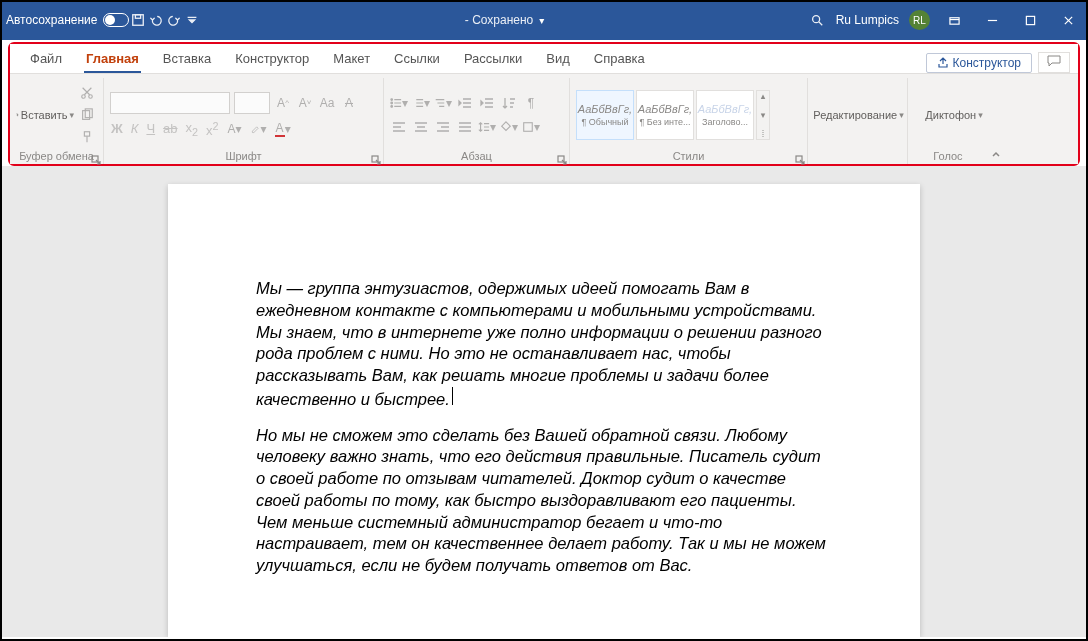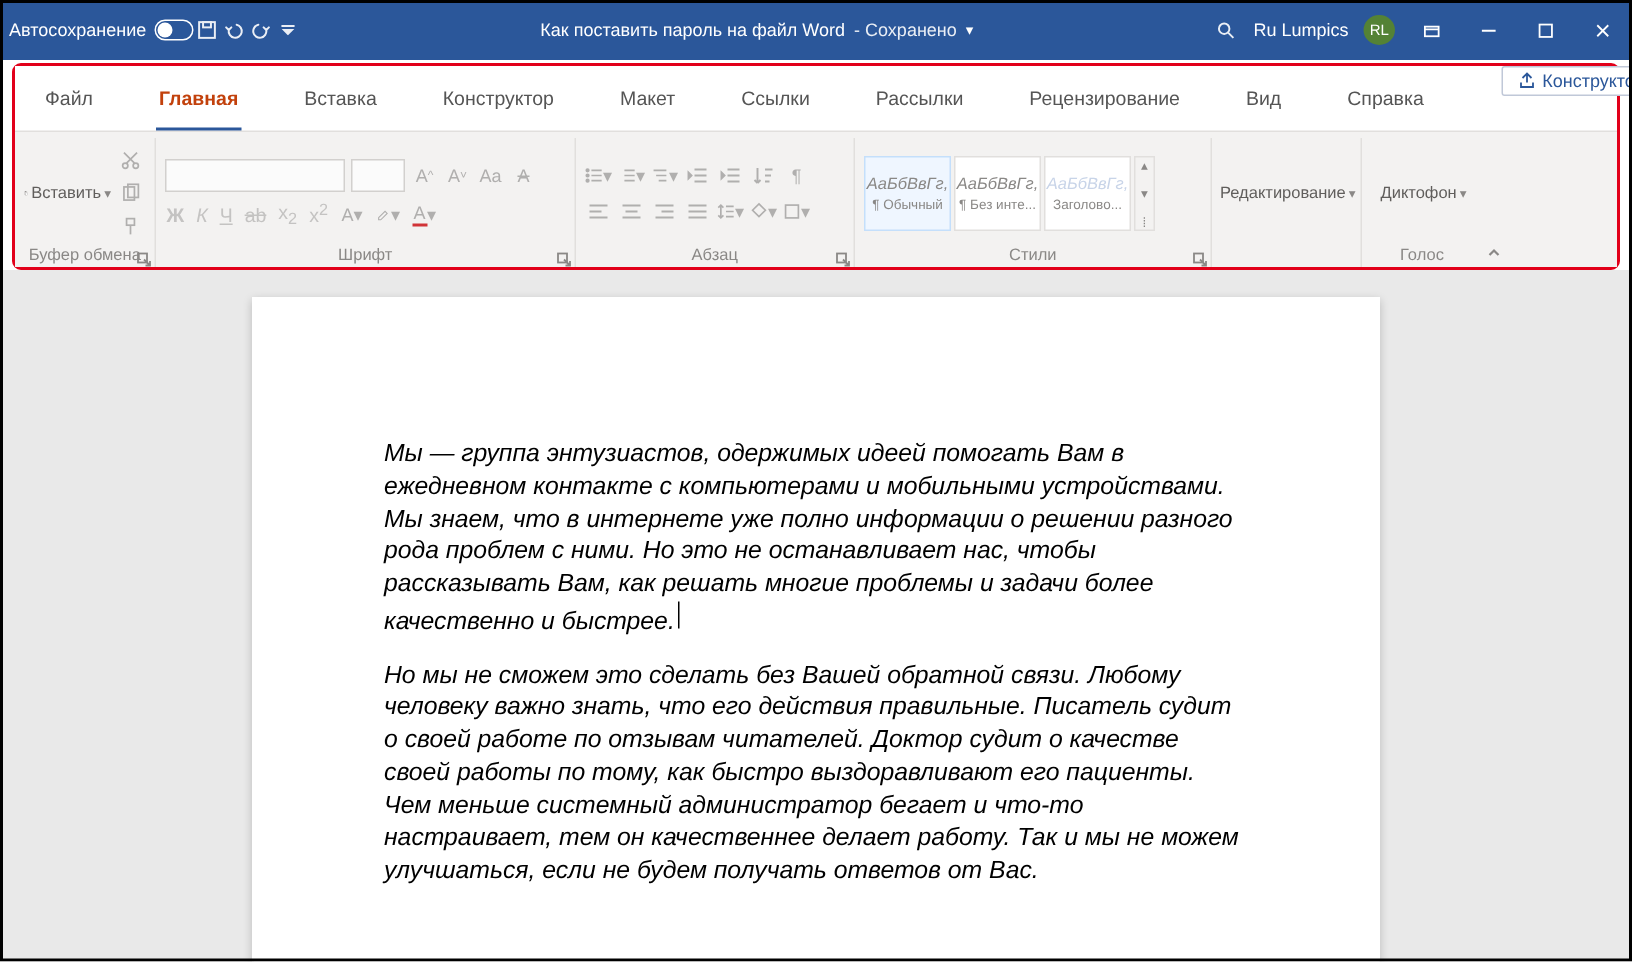--- a/index.html
+++ b/index.html
@@ -24,21 +24,21 @@
 .tb-icon svg { width: 14px; height: 14px; stroke: #fff; fill: none; stroke-width: 1.5; }
 .title-center { flex: 1; text-align: center; display: flex; align-items: center; justify-content: center; gap: 6px; }
 .saved-state { opacity: .9; }
 .title-right { display: flex; align-items: center; gap: 10px; }
 .avatar { width: 21px; height: 20px; border-radius: 50%; background: #548235; color: #fff; font-size: 10px; display: flex; align-items: center; justify-content: center; }
 .win-btn { width: 28px; height: 28px; display: flex; align-items: center; justify-content: center; }
 .win-btn svg { width: 11px; height: 11px; stroke: #fff; fill: none; stroke-width: 1.3; }
 
 .ribbon-area { border: 2px solid #e2001a; border-radius: 6px; margin: 2px 8px 0 8px; background: #f3f2f1; }
 
-.tabs-row { display: flex; align-items: flex-start; height: 44px; padding: 0 8px; font-size: 13px; color: #555; background: #fff; border-bottom: 1px solid #e1dfdd; gap: 20px; }
+.tabs-row { display: flex; align-items: flex-end; height: 30px; padding: 0 8px; font-size: 13px; color: #555; background: #fff; border-bottom: 1px solid #e1dfdd; }
 .tab { padding: 0 12px; height: 100%; display: flex; align-items: center; cursor: pointer; }
 .tab.active { color: #c2410c; font-weight: 600; position: relative; }
 .tab.active::after { content: ""; position: absolute; left: 10px; right: 10px; bottom: 0; height: 2px; background: #2b579a; }
 .tabs-spacer { flex: 1; }
 .share-btn { display: flex; align-items: center; gap: 4px; border: 1px solid #c0c8d8; background: #fff; color: #2b579a; padding: 2px 10px; border-radius: 2px; font-size: 12px; }
 .comments-btn { margin-left: 6px; padding: 2px 8px; border: 1px solid #e1dfdd; background: #fff; color: #8a8886; }
 
 .ribbon { display: flex; height: 90px; background: #f3f2f1; padding-top: 4px; }
 .group { border-right: 1px solid #e1dfdd; padding: 2px 6px 0 6px; display: flex; flex-direction: column; position: relative; }
 .group-body { flex: 1; display: flex; align-items: center; gap: 4px; }
@@ -107,21 +107,20 @@
           <path d="M6 4a5 5 0 1 0 6 4M12 8l2-2M12 8l-2-2" stroke-linecap="round"></path>
         </svg>
       </div>
     <div class="tb-icon">
         <svg viewBox="0 0 16 16">
           <path d="M3 5h10M8 11l-3-3h6z" fill="#fff"></path>
         </svg>
       </div>
   </div>
   <div class="title-center">
-    <span>Как поставить пароль на файл Word</span>
     <span class="saved-state">- Сохранено</span>
     <span style="font-size:10px;">▾</span>
   </div>
   <div class="title-right">
     <div class="tb-icon">
         <svg viewBox="0 0 16 16">
           <circle cx="7" cy="7" r="4"></circle>
           <path d="M10 10l4 4"></path>
         </svg>
       </div>
@@ -169,23 +168,20 @@
         <span>Конструктор</span>
       </div>
     <div class="tab">
         <span>Макет</span>
       </div>
     <div class="tab">
         <span>Ссылки</span>
       </div>
     <div class="tab">
         <span>Рассылки</span>
-      </div>
-    <div class="tab">
-        <span>Рецензирование</span>
       </div>
     <div class="tab">
         <span>Вид</span>
       </div>
     <div class="tab">
         <span>Справка</span>
       </div>
     <div class="tabs-spacer"></div>
     <div class="share-btn">
       <svg width="12" height="12" viewBox="0 0 12 12">
@@ -387,21 +383,21 @@
               <path d="M15 15l6 6"></path>
             </svg>
           <span>Редактирование</span>
           <span class="caret">▾</span>
         </div>
       </div>
       <div class="group-label">&nbsp;</div>
     </div>
 
     <div class="group" style="min-width:80px;border-right:none;">
-      <div class="group-body" style="justify-content:center;">
+      <div class="group-body" style="justify-content:flex-end;">
         <div class="big-btn">
           <svg viewBox="0 0 24 24">
               <rect x="9" y="3" width="6" height="11" rx="3"></rect>
               <path d="M6 11a6 6 0 0 0 12 0M12 17v4M9 21h6"></path>
             </svg>
           <span>Диктофон</span>
           <span class="caret">▾</span>
         </div>
       </div>
       <div class="group-label">Голос</div>

